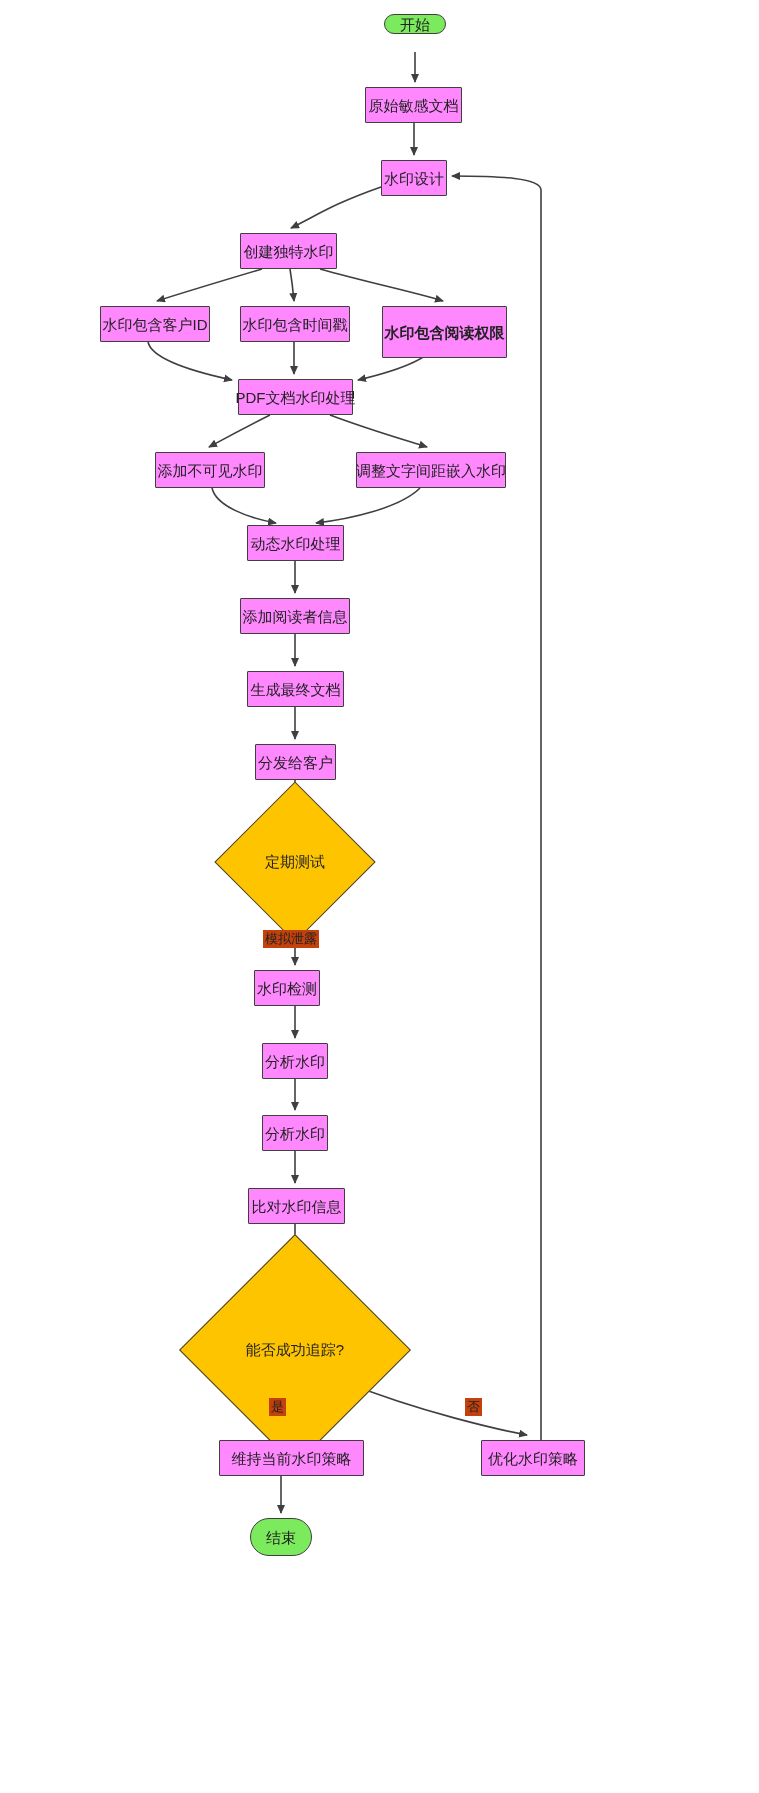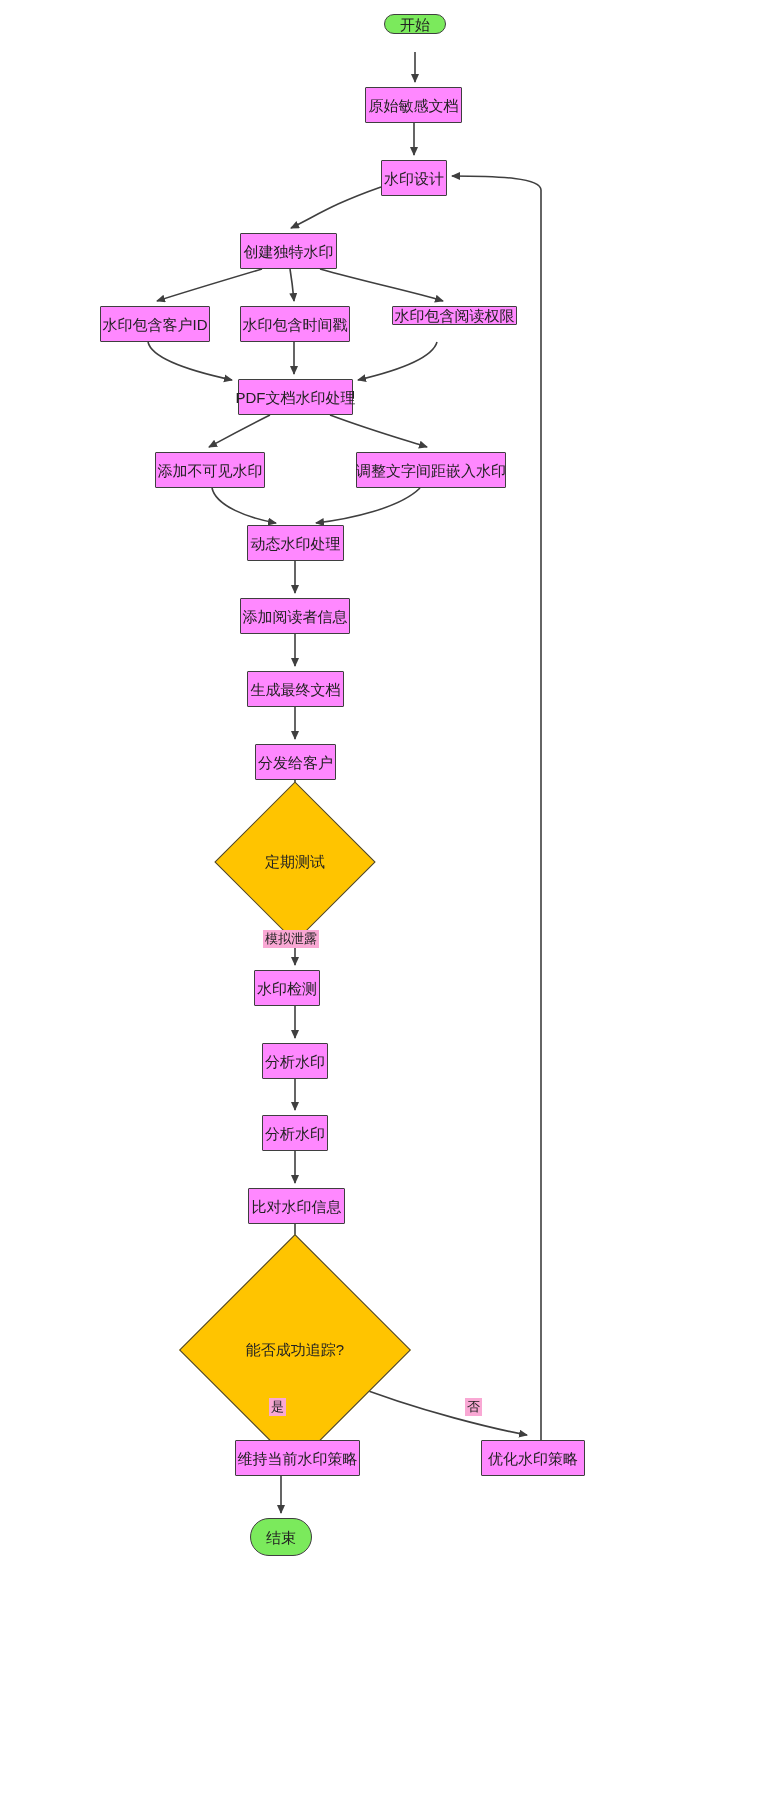--- a/index.html
+++ b/index.html
@@ -8,21 +8,21 @@
   svg#edges{position:absolute;left:0;top:0;width:759px;height:1793px;}
   .node{position:absolute;box-sizing:border-box;display:flex;align-items:center;justify-content:center;
         font-size:15px;line-height:1;color:#222;text-align:center;white-space:nowrap;}
   .proc{background:#ff88ff;border:1.6px solid #3f3f3f;border-radius:1px;}
   .term{background:#7bea5c;border:1.6px solid #3f3f3f;border-radius:22px;}
   .diamond-wrap{position:absolute;}
   .diamond-wrap .dshape{position:absolute;left:0;top:0;width:100%;height:100%;
         background:#ffc400;border:1.6px solid #3f3f3f;transform:rotate(45deg);box-sizing:border-box;}
   .diamond-wrap .dlabel{position:absolute;left:0;top:0;width:100%;height:100%;
         display:flex;align-items:center;justify-content:center;font-size:15px;color:#222;white-space:nowrap;}
-  .elabel{position:absolute;font-size:13px;color:#222;background:#f9a8d4;padding:0 2px;white-space:nowrap;}
+  .elabel{position:absolute;font-size:13px;color:#222;background:#c2410c;padding:0 2px;white-space:nowrap;}
 </style>
 </head>
 <body>
 
 <div id="stage">
 
   <svg id="edges" viewBox="0 0 759 1793">
     <defs>
       <marker id="ah" markerWidth="10" markerHeight="10" refX="8" refY="4" orient="auto" markerUnits="userSpaceOnUse">
         <path d="M0,0 L9,4 L0,8 z" fill="#3f3f3f"></path>
@@ -75,21 +75,21 @@
   </div>
 
   <div class="node proc" style="left:100px;top:306px;width:110px;height:36px;justify-content:center;">
     <span>水印包含客户ID</span>
   </div>
 
   <div class="node proc" style="left:240px;top:306px;width:110px;height:36px;">
     <span>水印包含时间戳</span>
   </div>
 
-  <div class="node proc" style="left:392px;top:306px;width:125px;height:19px;">
+  <div class="node proc" style="left:382px;top:306px;width:125px;height:52px;font-weight:bold;">
     <span>水印包含阅读权限</span>
   </div>
 
   <div class="node proc" style="left:238px;top:379px;width:115px;height:36px;">
     <span>PDF文档水印处理</span>
   </div>
 
   <div class="node proc" style="left:155px;top:452px;width:110px;height:36px;">
     <span>添加不可见水印</span>
   </div>
@@ -133,21 +133,21 @@
 
   <div class="node proc" style="left:248px;top:1188px;width:97px;height:36px;">
     <span>比对水印信息</span>
   </div>
 
   <div class="diamond-wrap" style="left:213px;top:1268px;width:164px;height:164px;">
     <div class="dshape"></div>
     <div class="dlabel">能否成功追踪?</div>
   </div>
 
-  <div class="node proc" style="left:219px;top:1440px;width:125px;height:36px;margin-left:16px;">
+  <div class="node proc" style="left:219px;top:1440px;width:145px;height:36px;">
     <span>维持当前水印策略</span>
   </div>
 
   <div class="node proc" style="left:481px;top:1440px;width:104px;height:36px;">
     <span>优化水印策略</span>
   </div>
 
   <div class="node term" style="left:250px;top:1518px;width:62px;height:38px;">
     <span>结束</span>
   </div>

